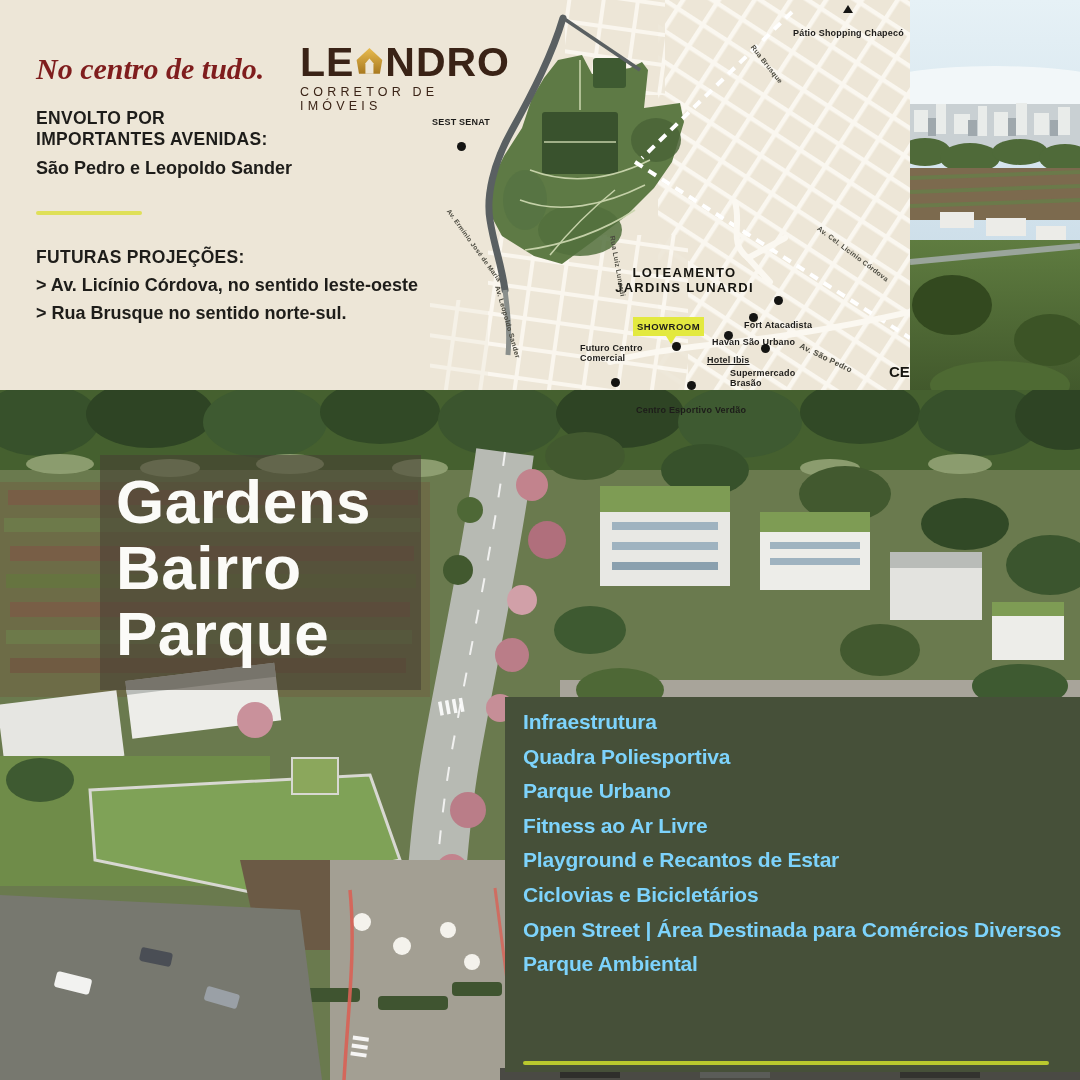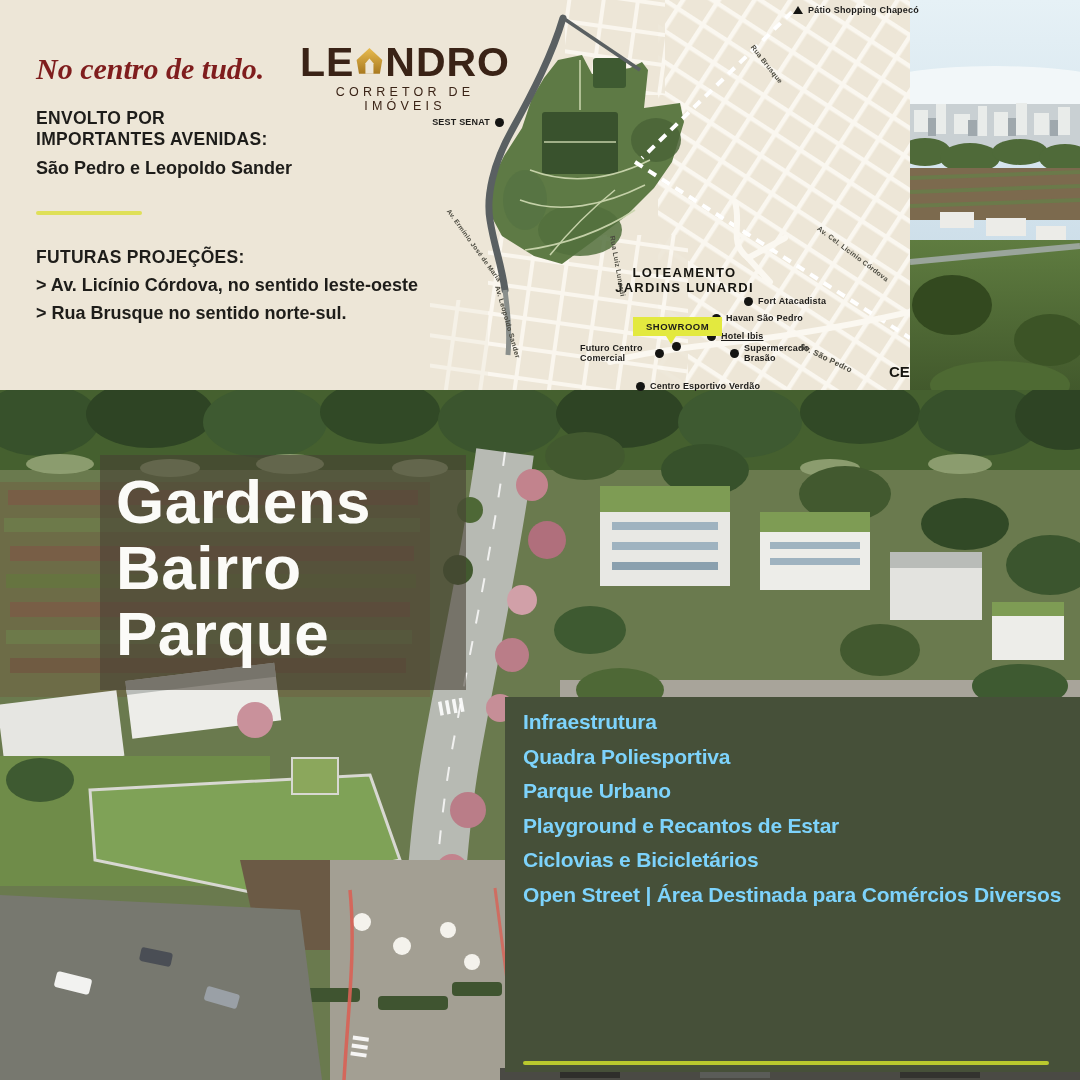--- a/index.html
+++ b/index.html
@@ -4,54 +4,54 @@
 <style>
   html,body{margin:0;padding:0;background:#222;}
   .stage{position:relative;width:1080px;height:1080px;overflow:hidden;background:#66754A;
          font-family:"Liberation Sans",sans-serif;}
   .stage *{box-sizing:border-box;}
 
   
   .info-panel{position:absolute;left:0;top:0;width:910px;height:390px;background:#EDE6D7;z-index:5;}
   .map-art{position:absolute;left:430px;top:0;}
   .tagline{position:absolute;left:36px;top:52px;font:italic 700 30px/34px "Liberation Serif",serif;color:#7f1d1d;}
-  .logo{position:absolute;left:300px;top:40px;width:210px;text-align:center;color:#3A2316;}
+  .logo{position:absolute;left:300px;top:40px;width:210px;color:#3A2316;}
   .logo-name{display:flex;align-items:center;justify-content:center;font:700 41px/44px "Liberation Sans",sans-serif;letter-spacing:1px;}
   .logo-name .house{margin:0 1px 4px 1px;}
   .logo-sub{margin-top:1px;font:500 12.5px/14px "Liberation Sans",sans-serif;letter-spacing:4.2px;}
   .env-block{position:absolute;left:36px;top:108px;color:#1E1D1A;}
   .env-l1,.env-l2{font:700 17.5px/21px "Liberation Sans",sans-serif;letter-spacing:.3px;}
   .env-aven{margin-top:7px;font:700 18px/22px "Liberation Sans",sans-serif;}
   .divider{position:absolute;left:36px;top:211px;width:106px;height:4px;border-radius:2px;background:#DFE058;}
   .fut-block{position:absolute;left:36px;top:246px;color:#1E1D1A;}
   .fut-title{font:700 17.5px/22px "Liberation Sans",sans-serif;letter-spacing:.3px;}
   .fut-item{margin-top:6px;font:700 18px/22px "Liberation Sans",sans-serif;}
 
   
-  .poi{position:absolute;display:flex;align-items:center;gap:5px;font:700 9px/10px "Liberation Sans",sans-serif;
-       color:#1D1C1A;letter-spacing:.2px;white-space:nowrap;}
+  .poi{position:absolute;display:flex;align-items:center;gap:15px;font:700 9px/10px "Liberation Sans",sans-serif;
+       color:#1D1C1A;letter-spacing:.2px;white-space:nowrap;flex-direction:column;}
   .poi .dot{width:9px;height:9px;background:#141412;border-radius:50%;flex:none;}
   .poi .wrap{white-space:normal;}
   .dot-abs{position:absolute;width:9px;height:9px;background:#141412;border-radius:50%;}
   .tri{width:0;height:0;border-left:5px solid transparent;border-right:5px solid transparent;border-bottom:8px solid #141412;flex:none;}
   .showroom{position:absolute;left:633px;top:317px;background:#E3E93F;color:#1D1C1A;
-            font:800 9.5px/19px "Liberation Sans",sans-serif;letter-spacing:.5px;padding:0 13px;}
+            font:800 9.5px/19px "Liberation Sans",sans-serif;letter-spacing:.5px;padding:0 4px;}
   .showroom .tail{position:absolute;left:33px;top:100%;width:0;height:0;border:5px solid transparent;border-top:8px solid #E3E93F;}
   .lote{position:absolute;left:612px;top:265px;width:145px;text-align:center;
         font:800 13px/15px "Liberation Sans",sans-serif;letter-spacing:1.3px;color:#15140F;}
   .street{position:absolute;font:700 7px/8px "Liberation Sans",sans-serif;color:#4A493F;
           letter-spacing:.3px;white-space:nowrap;transform-origin:0 50%;}
   .corner{position:absolute;left:889px;top:364px;font:800 15px/16px "Liberation Sans",sans-serif;color:#15140F;}
 
   
   .city-photo{position:absolute;left:910px;top:0;z-index:4;}
   .render-photo{position:absolute;left:0;top:390px;z-index:1;}
 
   
-  .hero-overlay{position:absolute;left:100px;top:455px;width:366px;height:235px;
+  .hero-overlay{position:absolute;left:100px;top:455px;width:321px;height:235px;
                 background:rgba(70,64,52,.58);z-index:6;}
   .hero-overlay h1{margin:0;padding:14px 0 0 16px;font:800 62px/66px "Liberation Sans",sans-serif;
                    color:#FBFBF8;letter-spacing:.5px;}
   .hero-overlay h1 span{display:block;}
 
   
   .amenities{position:absolute;left:505px;top:697px;width:575px;height:375px;background:#465039;z-index:6;}
   .amenities ul{margin:0;padding:8px 0 0 18px;list-style:none;}
   .amenities li{font:700 21px/34.6px "Liberation Sans",sans-serif;color:#7dd3fc;
                 letter-spacing:-.2px;white-space:nowrap;}
@@ -155,21 +155,21 @@
     <div class="poi" style="left:793px;top:5px;">
       <span class="tri"></span>
         <span>Pátio Shopping Chapecó</span>
     </div>
     <div class="poi" style="left:744px;top:296px;">
       <span class="dot"></span>
         <span>Fort Atacadista</span>
     </div>
     <div class="poi" style="left:712px;top:313px;">
       <span class="dot"></span>
-        <span>Havan São Pedro</span>
+        <span>Havan São Urbano</span>
     </div>
     <div class="poi" style="left:707px;top:331px;text-decoration:underline;">
       <span class="dot"></span>
         <span>Hotel Ibis</span>
     </div>
     <div class="poi" style="left:730px;top:343px;align-items:center;">
       <span class="dot" style="margin-top:1px;"></span>
         <span class="wrap" style="width:70px;">Supermercado Brasão</span>
     </div>
     <div class="poi" style="left:580px;top:343px;">
@@ -390,20 +390,22 @@
       <span>Bairro</span>
       <span>Parque</span>
     </h1>
   </div>
 
   <aside class="amenities">
     <ul>
       <li>Infraestrutura</li>
       <li>Quadra Poliesportiva</li>
       <li>Parque Urbano</li>
+      <li>Fitness ao Ar Livre</li>
       <li>Playground e Recantos de Estar</li>
       <li>Ciclovias e Bicicletários</li>
       <li>Open Street | Área Destinada para Comércios Diversos</li>
+      <li>Parque Ambiental</li>
     </ul>
     <div class="accent-bar"></div>
   </aside>
 
 </div>
 
 </body></html>

